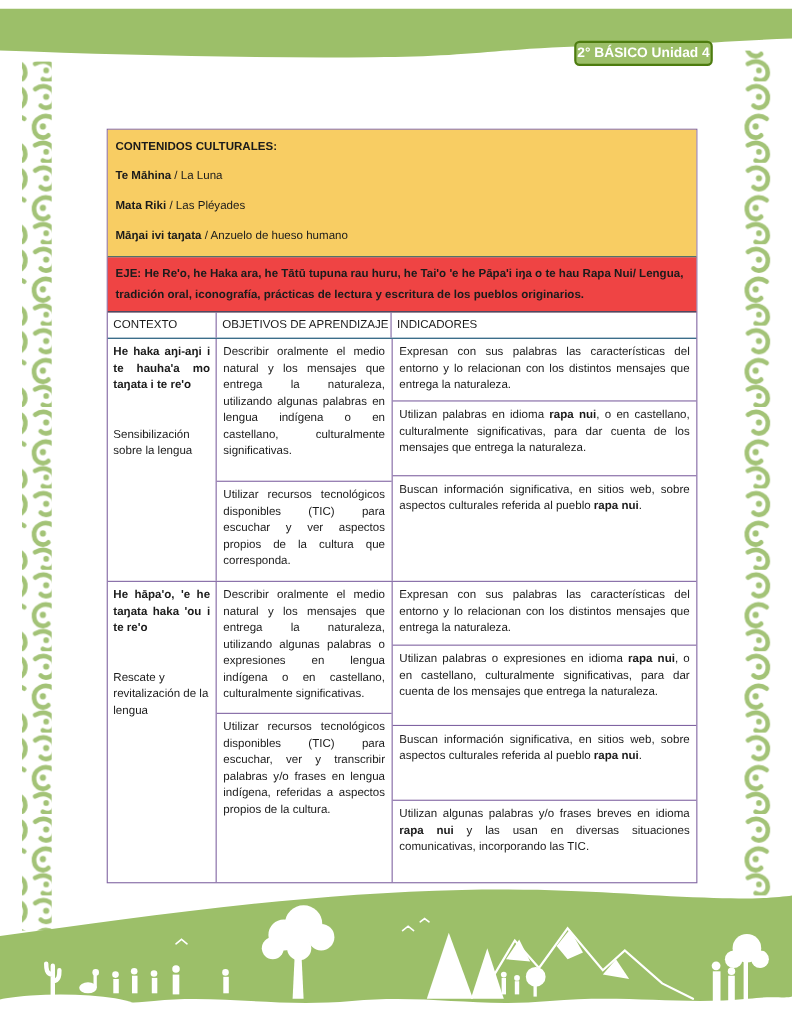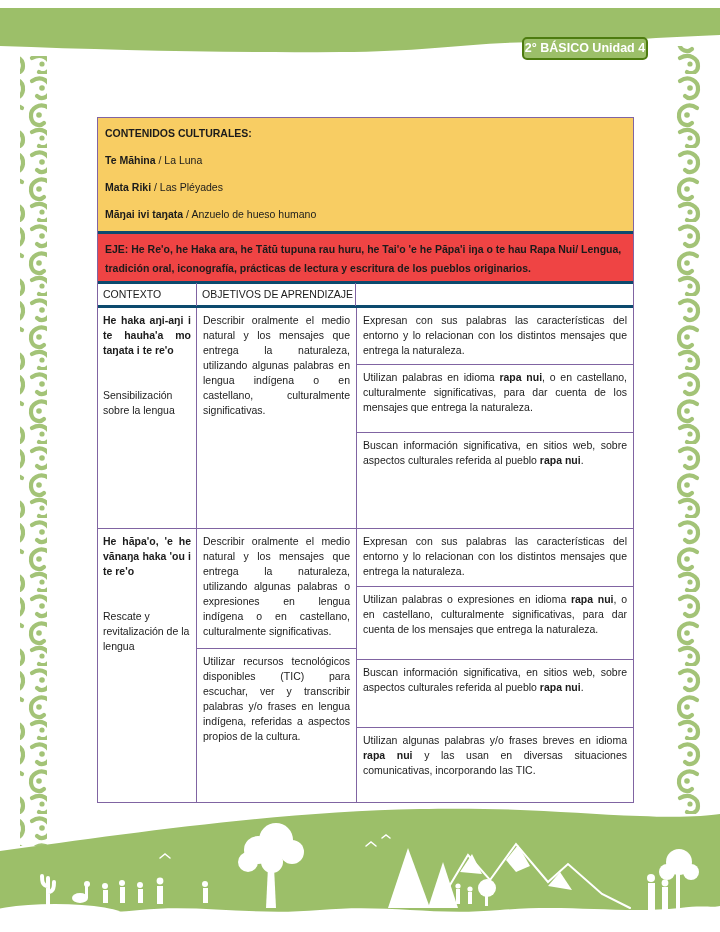--- a/index.html
+++ b/index.html
@@ -6,21 +6,21 @@
   .page{position:relative;width:720px;height:932px;background:#fff;overflow:hidden;
         font-family:"Liberation Sans","DejaVu Sans",sans-serif;color:#1b1b1b;}
   .decor{position:absolute;left:0;top:0;width:720px;height:932px;z-index:0;}
   
   .badge{position:absolute;left:522px;top:37px;width:126px;height:23px;box-sizing:border-box;
          background:#9CBF69;border:2px solid #4d7c0f;border-radius:5px;color:#fff;z-index:3;
          font-weight:bold;font-size:12.5px;line-height:19px;text-align:center;}
   
   .tbl{position:absolute;left:97px;top:117px;width:537px;box-sizing:border-box;
        border:1px solid #8064A2;background:#fff;z-index:2;font-size:10.5px;line-height:15px;}
-  .sec{box-sizing:border-box;border-bottom:3px solid #0c4a6e;}
+  .sec{box-sizing:border-box;border-bottom:1px solid #0c4a6e;}
   .contenidos{height:116px;background:#F8CD63;padding:8px 7px 0 7px;}
   .contenidos .t{font-weight:bold;margin-bottom:12px;}
   .contenidos .item{margin-bottom:12px;}
   .eje{height:50px;background:#ef4444;padding:6px 7px;font-weight:bold;line-height:19px;}
   .hdr{display:flex;height:24px;align-items:center;}
   .hdr>div{box-sizing:border-box;padding:4px 5px;overflow:hidden;white-space:nowrap;}
   .c1{width:99px;border-right:1px solid #8064A2;}
   .c2{width:159px;border-right:1px solid #8064A2;}
   .c3{flex:1;}
   .row{display:flex;}
@@ -149,40 +149,42 @@
       <div class="item">
         <span class="b">Māŋai ivi taŋata</span><span> / Anzuelo de hueso humano</span>
       </div>
     </div>
 
     <div class="sec eje">EJE: He Re'o, he Haka ara, he Tātū tupuna rau huru, he Tai'o 'e he Pāpa'i iŋa o te hau Rapa Nui/ Lengua, tradición oral, iconografía, prácticas de lectura y escritura de los pueblos originarios.</div>
 
     <div class="sec hdr">
       <div class="c1">CONTEXTO</div>
       <div class="c2">OBJETIVOS DE APRENDIZAJE</div>
+      <div class="c3">INDICADORES</div>
     </div>
 
     <div class="row rb">
       <div class="ctx c1">
         <div class="t">He haka aŋi-aŋi i te hauha'a mo taŋata i te re'o</div>
         <div class="s">Sensibilización sobre la lengua</div>
       </div>
       <div class="c2 stack">
         <div class="cell" style="height:130px">Describir oralmente el medio natural y los mensajes que entrega la naturaleza, utilizando algunas palabras en lengua indígena o en castellano, culturalmente significativas.</div>
+        <div class="cell" style="height:90px">Utilizar recursos tecnológicos disponibles (TIC) para escuchar y ver aspectos propios de la cultura que corresponda.</div>
       </div>
       <div class="c3 stack">
         <div class="cell" style="height:57px"><span>Expresan con sus palabras las características del entorno y lo relacionan con los distintos mensajes que entrega la naturaleza.</span></div>
         <div class="cell" style="height:68px"><span>Utilizan palabras en idioma </span><span class="b">rapa nui</span><span>, o en castellano, culturalmente significativas, para dar cuenta de los mensajes que entrega la naturaleza.</span></div>
         <div class="cell" style="height:95px"><span>Buscan información significativa, en sitios web, sobre aspectos culturales referida al pueblo </span><span class="b">rapa nui</span><span>.</span></div>
       </div>
     </div>
 
     <div class="row">
       <div class="ctx c1">
-        <div class="t">He hāpa'o, 'e he vānaŋa haka 'ou i te re'o</div>
+        <div class="t">He hāpa'o, 'e he taŋata haka 'ou i te re'o</div>
         <div class="s">Rescate y revitalización de la lengua</div>
       </div>
       <div class="c2 stack">
         <div class="cell" style="height:120px">Describir oralmente el medio natural y los mensajes que entrega la naturaleza, utilizando algunas palabras o expresiones en lengua indígena o en castellano, culturalmente significativas.</div>
         <div class="cell" style="height:153px">Utilizar recursos tecnológicos disponibles (TIC) para escuchar, ver y transcribir palabras y/o frases en lengua indígena, referidas a aspectos propios de la cultura.</div>
       </div>
       <div class="c3 stack">
         <div class="cell" style="height:58px"><span>Expresan con sus palabras las características del entorno y lo relacionan con los distintos mensajes que entrega la naturaleza.</span></div>
         <div class="cell" style="height:73px"><span>Utilizan palabras o expresiones en idioma </span><span class="b">rapa nui</span><span>, o en castellano, culturalmente significativas, para dar cuenta de los mensajes que entrega la naturaleza.</span></div>
         <div class="cell" style="height:68px"><span>Buscan información significativa, en sitios web, sobre aspectos culturales referida al pueblo </span><span class="b">rapa nui</span><span>.</span></div>

